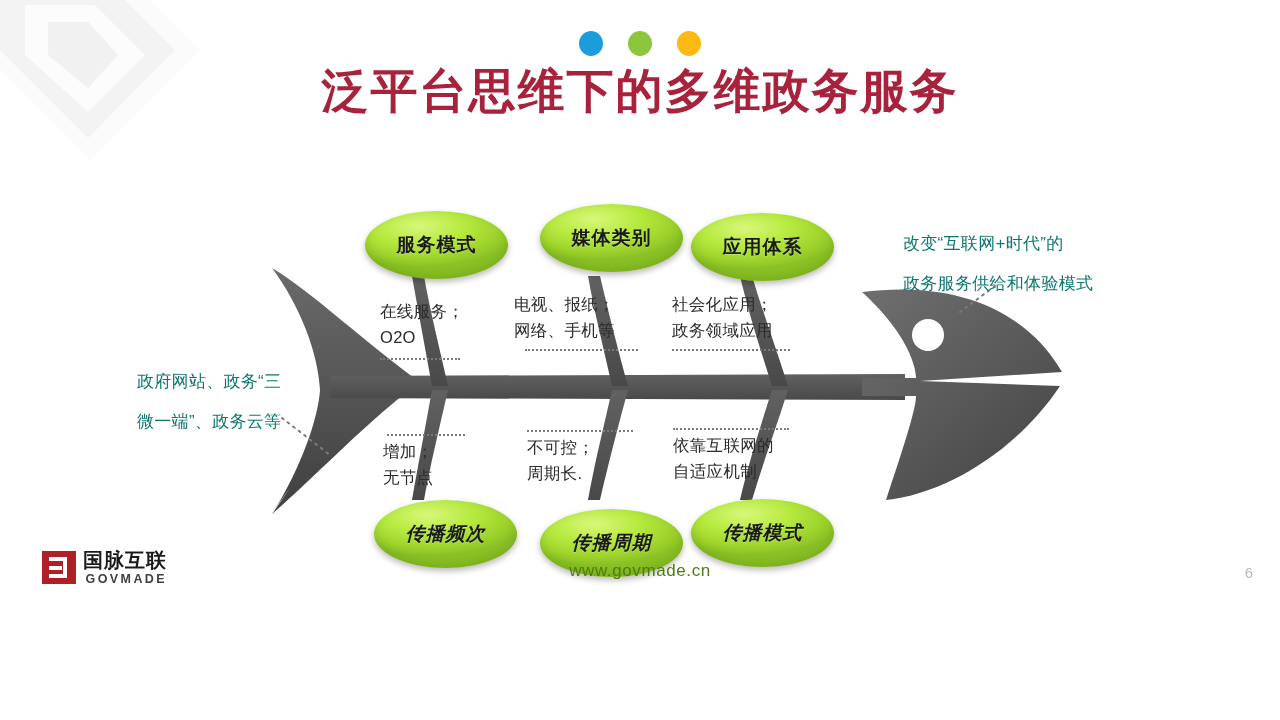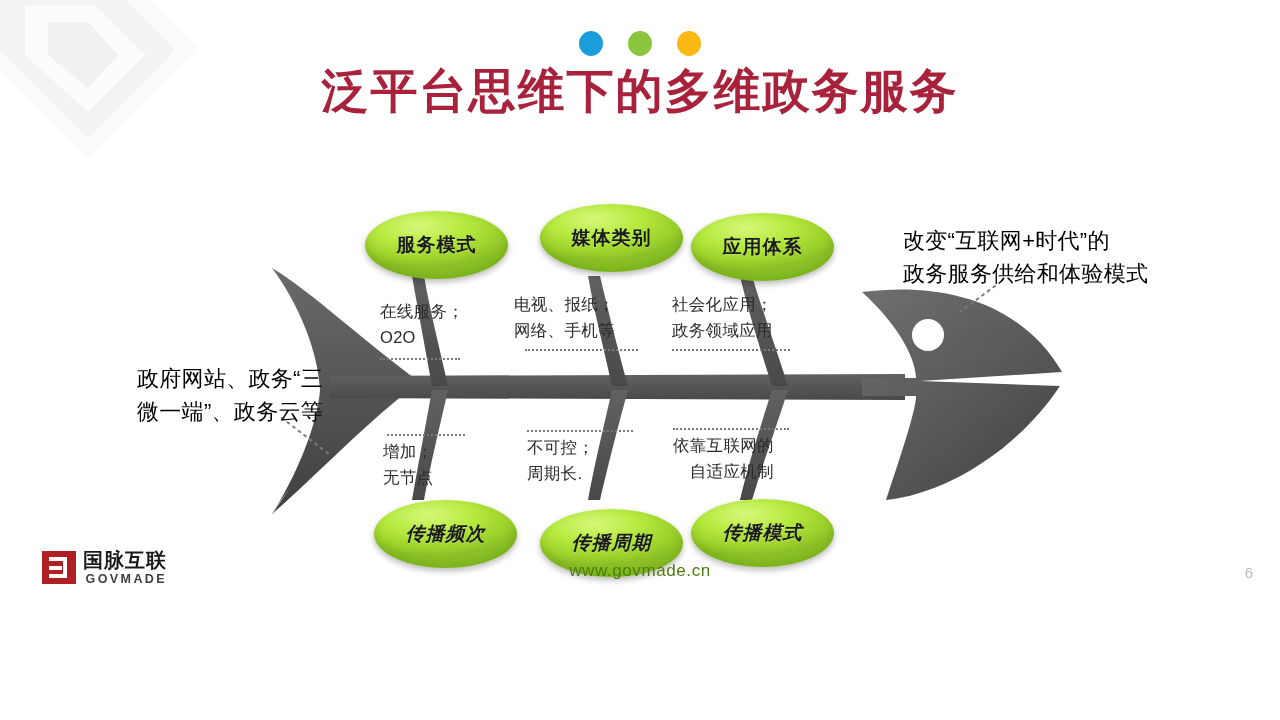--- a/index.html
+++ b/index.html
@@ -109,23 +109,23 @@
 
   
   .dotline {
     position: absolute;
     height: 0;
     border-top: 2px dotted #7a7a7a;
   }
 
   .side-ann {
     position: absolute;
-    font-size: 22px;
-    line-height: 33px;
-    color: #000000;
+    font-size: 17px;
+    line-height: 40px;
+    color: #0f766e;
     white-space: pre-line;
     letter-spacing: 0.3px;
   }
 
   
   .logo {
     position: absolute;
     left: 42px;
     bottom: 18px;
     display: flex;
@@ -310,21 +310,21 @@
 
     <div class="dotline" style="left:387px; top:434px; width:78px;"></div>
     <div class="ann bone-lower" style="left:383px; top:438px;">增加；
 无节点</div>
 
     <div class="dotline" style="left:527px; top:430px; width:106px;"></div>
     <div class="ann bone-lower" style="left:527px; top:434px;">不可控；
 周期长.</div>
 
     <div class="dotline" style="left:673px; top:428px; width:116px;"></div>
-    <div class="ann bone-lower" style="left:673px; top:432px;text-align:right;">依靠互联网的
+    <div class="ann bone-lower" style="left:673px; top:432px;">依靠互联网的
 自适应机制</div>
 
     <div class="side-ann" style="left:137px; top:362px;">政府网站、政务“三
 微一端”、政务云等</div>
     <div class="side-ann" style="left:903px; top:224px;">改变“互联网+时代”的
 政务服务供给和体验模式</div>
   </div>
 
   <div class="logo">
     <span class="logo-mark"></span>

